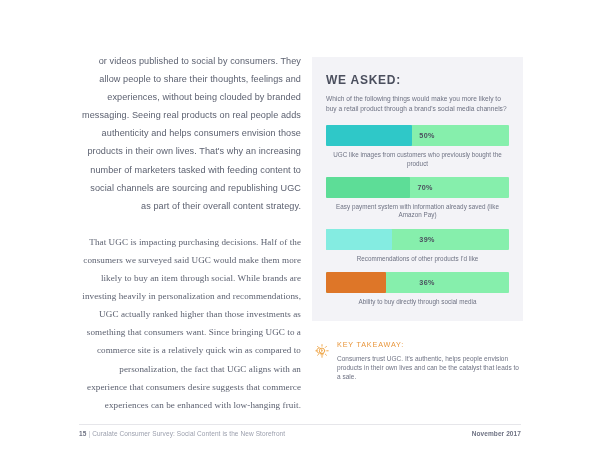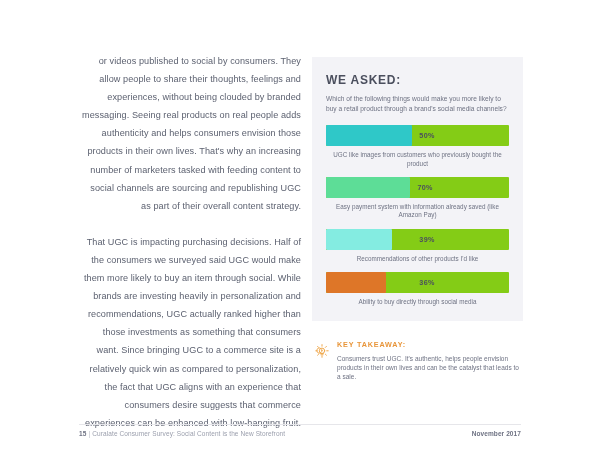--- a/index.html
+++ b/index.html
@@ -32,21 +32,21 @@
     text-align: right;
   }
   .body-par {
     font-size: 9.1px;
     line-height: 18.1px;
     color: #5c6170;
     margin: 0 0 18px 0;
     letter-spacing: 0.08px;
     font-weight: 400;
   }
-  .body-par:last-child { margin-bottom: 1px; }
+  .body-par:last-child { margin-bottom: 1px; font-family: Liberation Serif, serif; }
 
   
   .right-col {
     position: absolute;
     left: 312px;
     top: 57px;
     width: 211px;
   }
 
   .survey-panel {
@@ -71,21 +71,21 @@
     letter-spacing: 0.02px;
   }
 
   
   .bar-block { margin-bottom: 9px; }
   .bar-block:last-child { margin-bottom: 0; }
 
   .bar-track {
     position: relative;
     height: 21px;
-    background: #84cc16;
+    background: #86efac;
     border-radius: 1px;
     overflow: hidden;
   }
   .bar-fill {
     position: absolute;
     left: 0;
     top: 0;
     bottom: 0;
     border-radius: 1px;
   }
@@ -117,21 +117,21 @@
   }
   .bulb-icon {
     position: absolute;
     left: 0;
     top: 1px;
     width: 20px;
     height: 20px;
   }
   .takeaway-title {
     font-size: 7.2px;
-    font-weight: bold;
+    font-weight: normal;
     color: #e8953a;
     letter-spacing: 0.85px;
     margin: 2px 0 5px 0;
   }
   .takeaway-body {
     font-size: 6.5px;
     line-height: 9.4px;
     color: #6e7283;
     margin: 0;
     letter-spacing: 0.02px;

